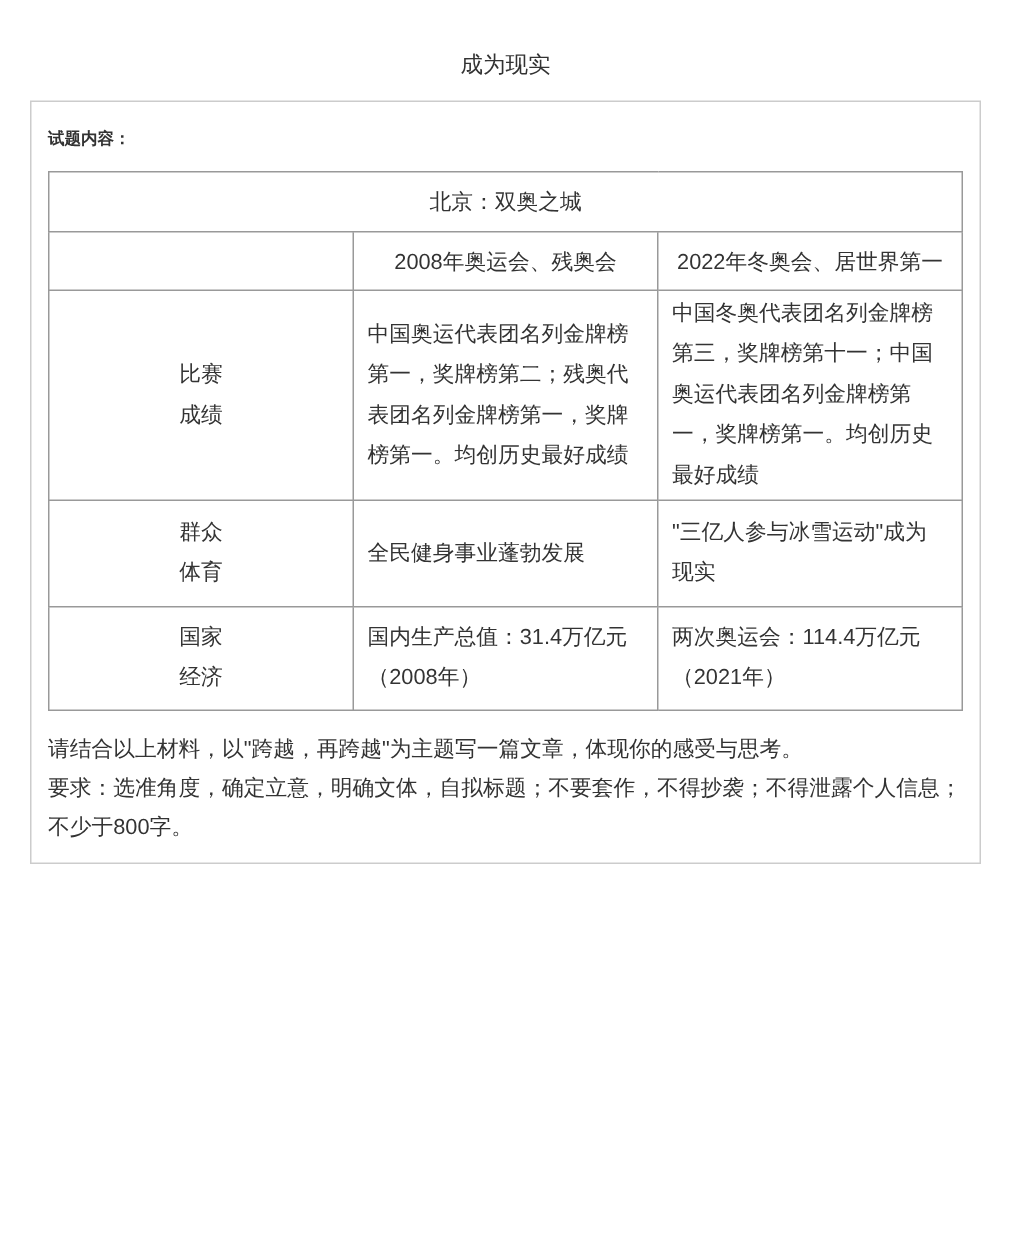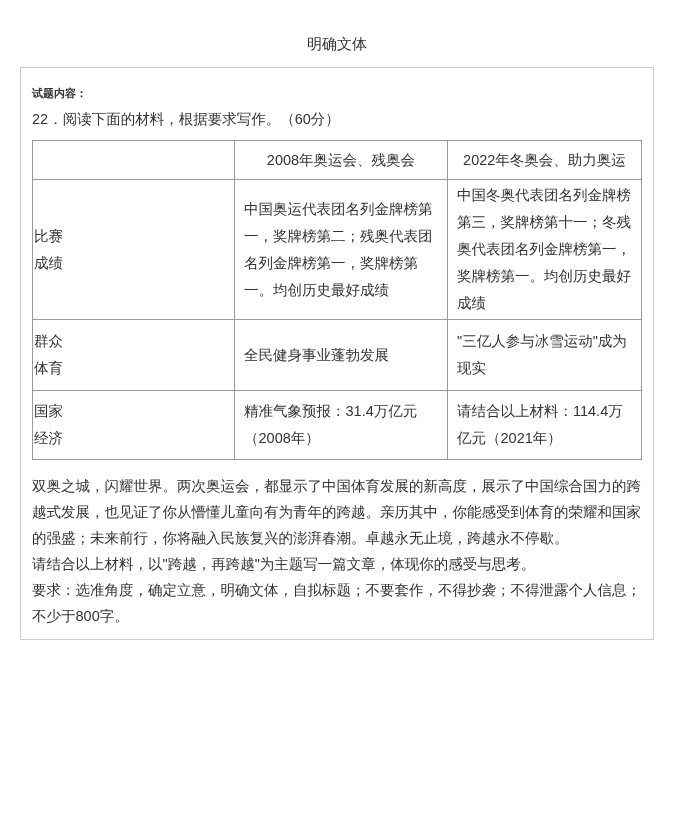--- a/index.html
+++ b/index.html
@@ -51,20 +51,21 @@
     vertical-align: middle;
   }
   .hdr-cell {
     text-align: center;
     height: 36px;
     vertical-align: middle;
   }
   .col-label { width: 199px; }
   .col-2008  { width: 210px; }
   .label-cell {
+    text-align: center;
     vertical-align: middle;
     line-height: 27px;
   }
   .body-cell {
     padding: 2px 9px;
     line-height: 27px;
     vertical-align: middle;
     text-align: left;
   }
   .row-score td   { height: 111px; }
@@ -76,66 +77,67 @@
     margin-top: 13px;
   }
   .essay p {
     margin: 0;
     line-height: 26px;
   }
 </style>
 </head>
 <body>
 
-<div class="page-title">明确文体</div>
+<div class="page-title">成为现实</div>
 
 <div class="content-box">
 
   <div class="section-label">试题内容：</div>
 
-  <div class="question-intro">22．阅读下面的材料，根据要求写作。（60分）</div>
 
   <table class="olympics">
     <tbody>
       <tr>
+        <td colspan="3" class="caption-cell">北京：双奥之城</td>
+      </tr>
+      <tr>
         <td class="hdr-cell col-label"></td>
         <td class="hdr-cell col-2008">2008年奥运会、残奥会</td>
-        <td class="hdr-cell">2022年冬奥会、助力奥运</td>
+        <td class="hdr-cell">2022年冬奥会、居世界第一</td>
       </tr>
 
       <tr class="row-score">
         <td class="label-cell">
           <div>比赛</div>
           <div>成绩</div>
         </td>
         <td class="body-cell">中国奥运代表团名列金牌榜第一，奖牌榜第二；残奥代表团名列金牌榜第一，奖牌榜第一。均创历史最好成绩</td>
-        <td class="body-cell">中国冬奥代表团名列金牌榜第三，奖牌榜第十一；冬残奥代表团名列金牌榜第一，奖牌榜第一。均创历史最好成绩</td>
+        <td class="body-cell">中国冬奥代表团名列金牌榜第三，奖牌榜第十一；中国奥运代表团名列金牌榜第一，奖牌榜第一。均创历史最好成绩</td>
       </tr>
 
       <tr class="row-mass">
         <td class="label-cell">
           <div>群众</div>
           <div>体育</div>
         </td>
         <td class="body-cell">全民健身事业蓬勃发展</td>
         <td class="body-cell">"三亿人参与冰雪运动"成为现实</td>
       </tr>
 
 
 
       <tr class="row-economy">
         <td class="label-cell">
           <div>国家</div>
           <div>经济</div>
         </td>
-        <td class="body-cell">精准气象预报：31.4万亿元（2008年）</td>
-        <td class="body-cell">请结合以上材料：114.4万亿元（2021年）</td>
+        <td class="body-cell">国内生产总值：31.4万亿元（2008年）</td>
+        <td class="body-cell">两次奥运会：114.4万亿元（2021年）</td>
       </tr>
     </tbody>
   </table>
 
   <div class="essay">
-    <p>双奥之城，闪耀世界。两次奥运会，都显示了中国体育发展的新高度，展示了中国综合国力的跨越式发展，也见证了你从懵懂儿童向有为青年的跨越。亲历其中，你能感受到体育的荣耀和国家的强盛；未来前行，你将融入民族复兴的澎湃春潮。卓越永无止境，跨越永不停歇。</p>
     <p>请结合以上材料，以"跨越，再跨越"为主题写一篇文章，体现你的感受与思考。</p>
     <p>要求：选准角度，确定立意，明确文体，自拟标题；不要套作，不得抄袭；不得泄露个人信息；不少于800字。</p>
   </div>
 
 </div>
 
 </body></html>

